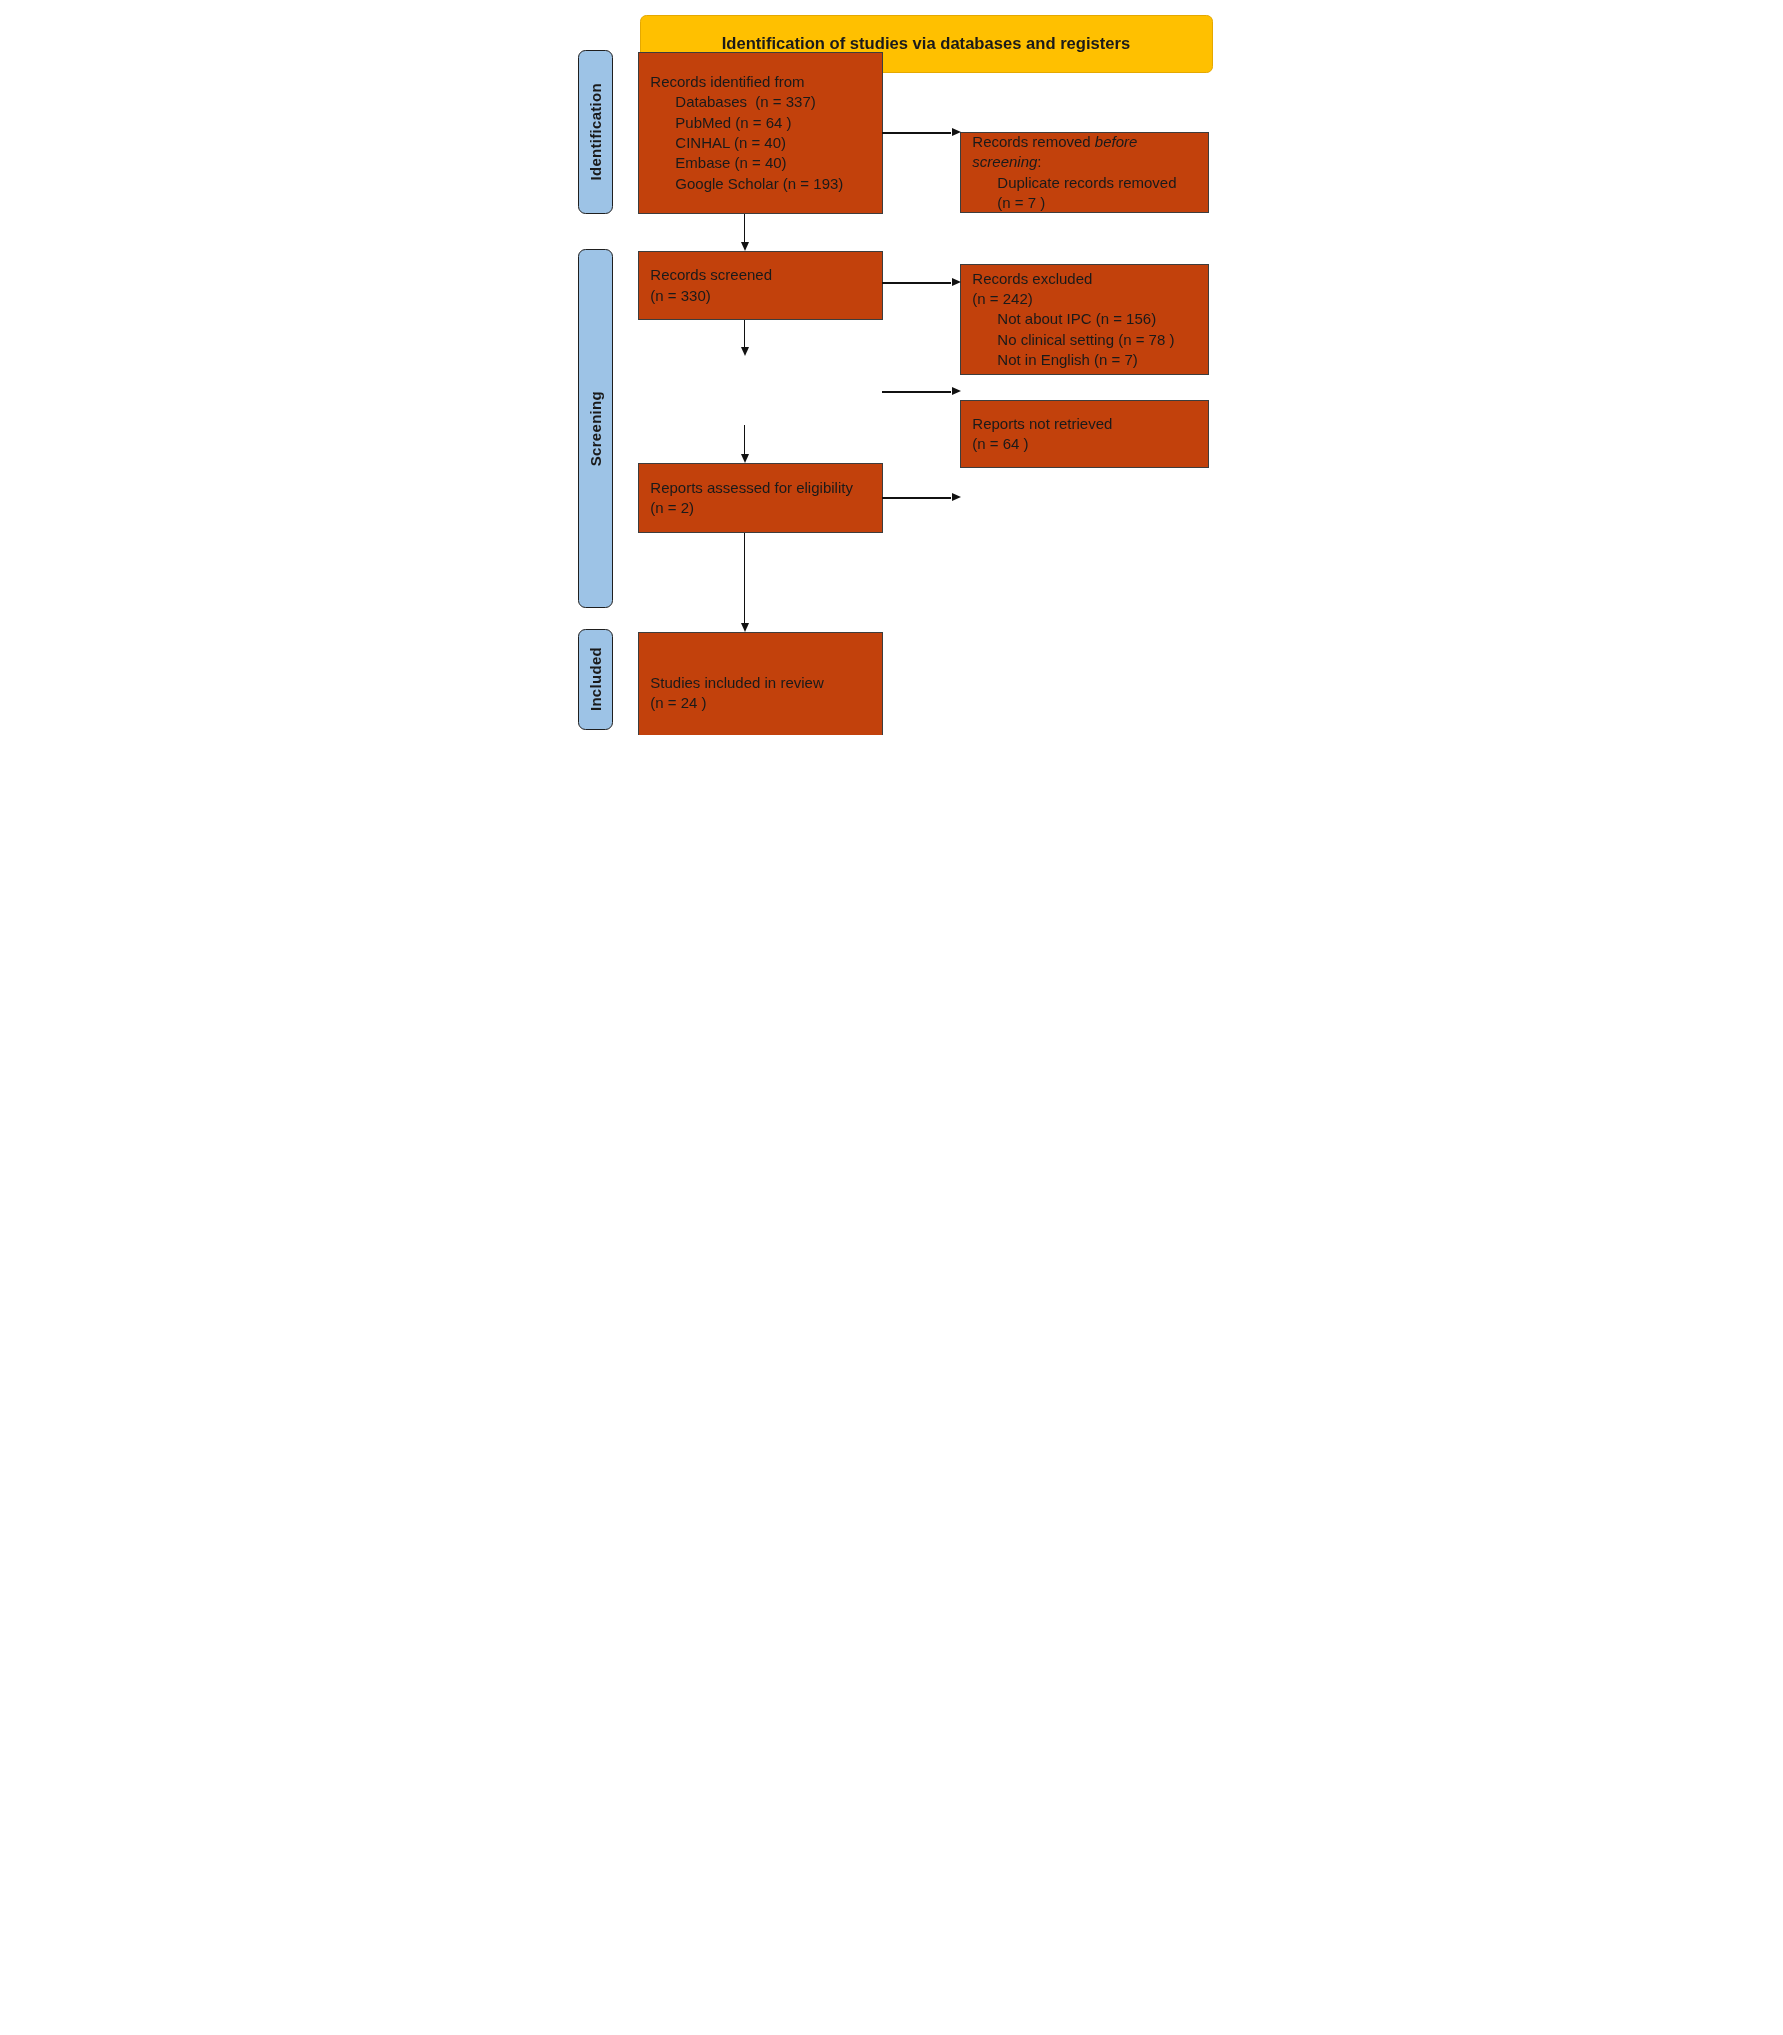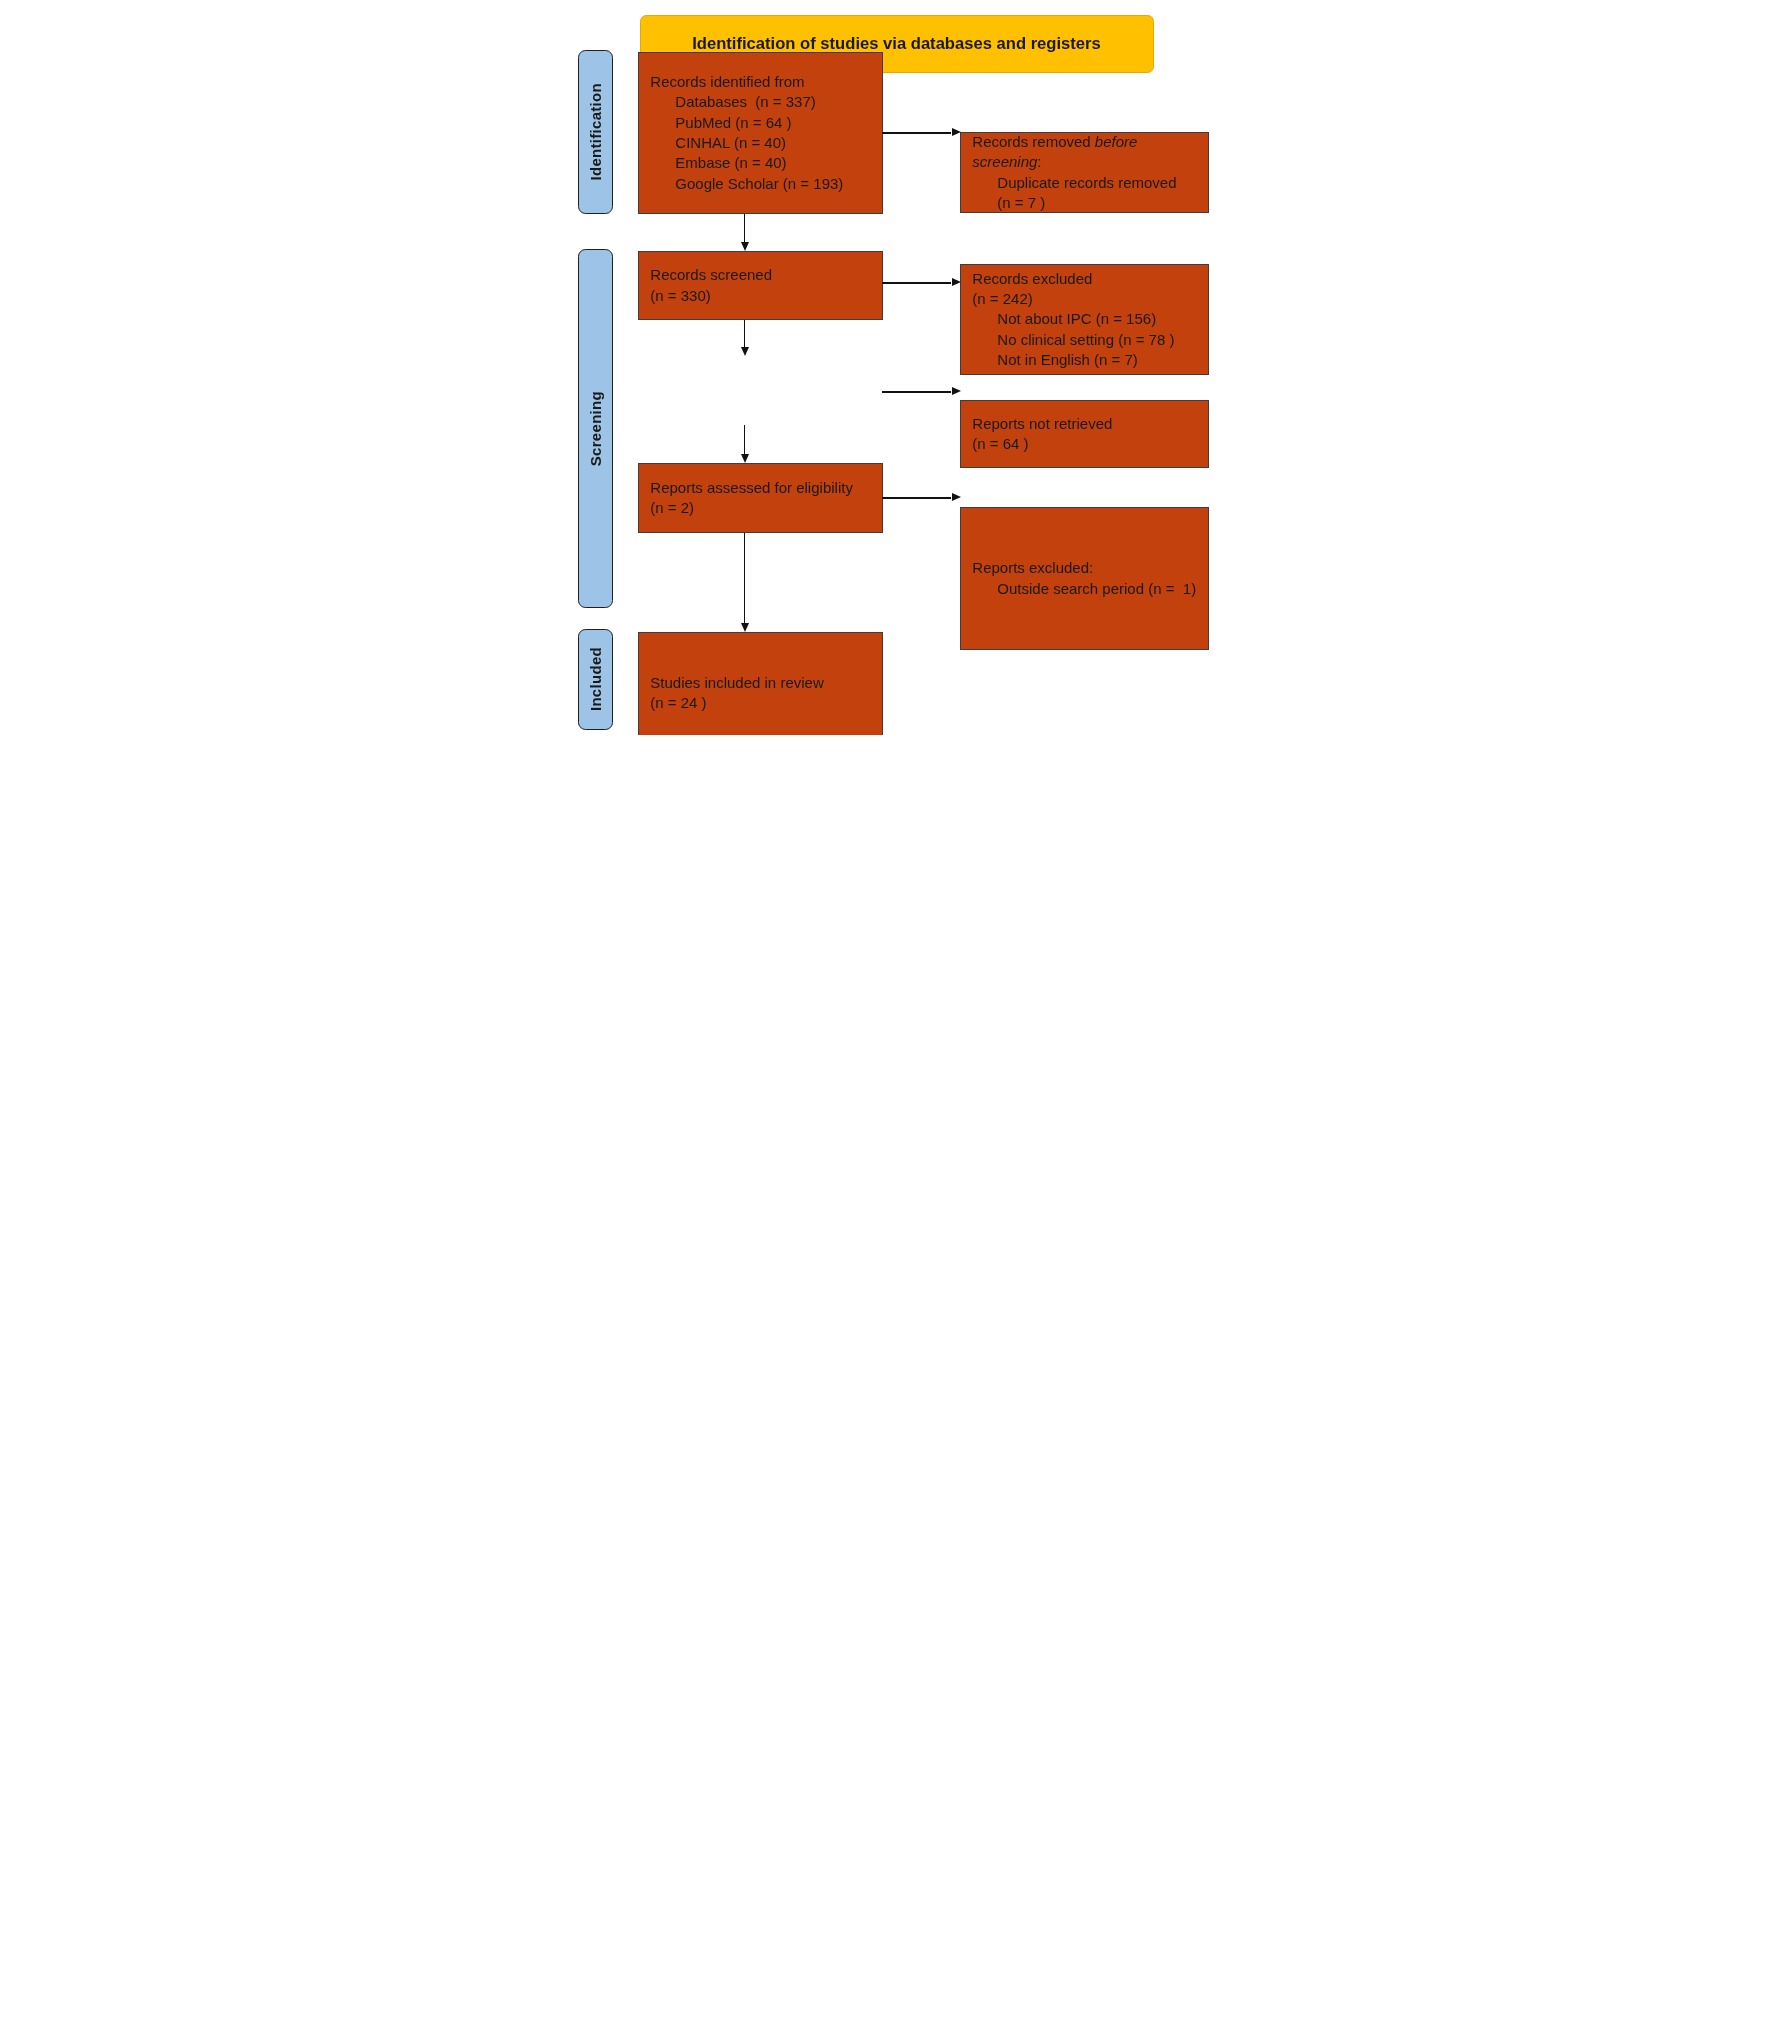--- a/index.html
+++ b/index.html
@@ -8,21 +8,21 @@
     width: 644px;
     height: 735px;
     margin: 0 auto;
     background: #ffffff;
     font-family: "Liberation Sans", sans-serif;
     color: #1a1a1a;
   }
   .header-banner {
     position: absolute;
     left: 70px; top: 14.5px;
-    width: 514px; height: 58px;
+    width: 573px; height: 58px;
     background: #FFC000;
     border: 1.1px solid #e5a800;
     border-radius: 6.4px;
     display: flex; align-items: center; justify-content: center;
     font-size: 16.6px; font-weight: bold;
     box-sizing: border-box;
     text-align: center;
   }
   .stage {
     position: absolute;
@@ -145,24 +145,20 @@
     <div class="indent">Not about IPC (n = 156)</div>
     <div class="indent">No clinical setting (n = 78 )</div>
     <div class="indent">Not in English (n = 7)</div>
   </div>
 
   <div class="fbox col-right" id="box-not-retrieved">
     <div>Reports not retrieved</div>
     <div>(n = 64 )</div>
   </div>
 
-  <div class="fbox col-right" id="box-reports-excluded">
-    <div>Reports excluded:</div>
-    <div class="indent">Outside search period (n =  1)</div>
-  </div>
 
   <div class="v-shaft" id="varrow-shaft-1"></div>
   <div class="v-head" id="varrow-head-1"></div>
   <div class="v-shaft" id="varrow-shaft-2"></div>
   <div class="v-head" id="varrow-head-2"></div>
   <div class="v-shaft" id="varrow-shaft-3"></div>
   <div class="v-head" id="varrow-head-3"></div>
   <div class="v-shaft" id="varrow-shaft-4"></div>
   <div class="v-head" id="varrow-head-4"></div>
 

